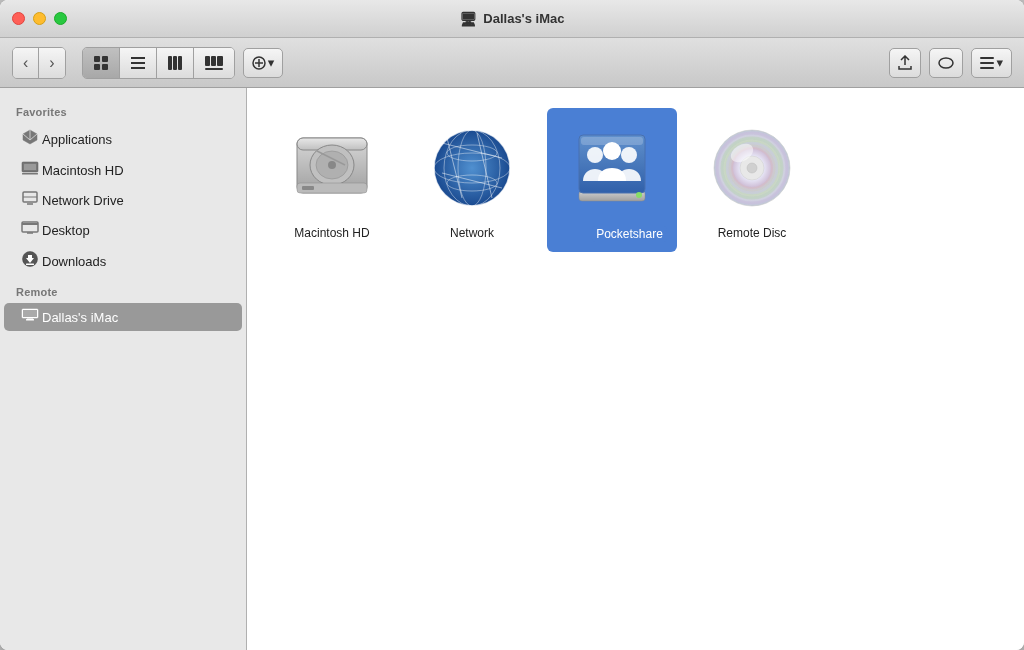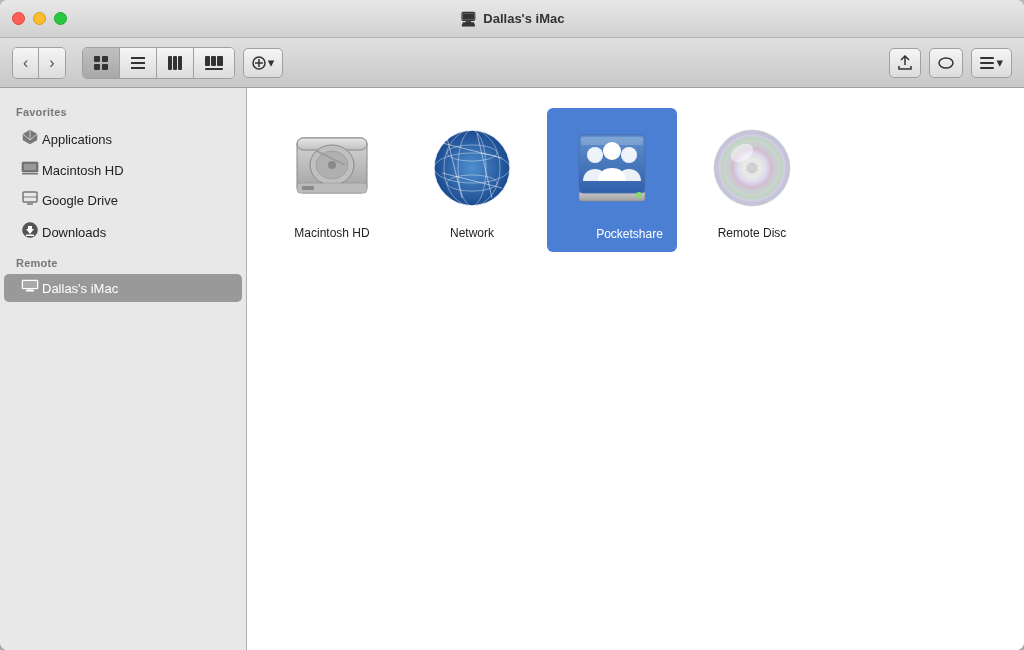--- a/index.html
+++ b/index.html
@@ -341,23 +341,33 @@
       </div>
 
       <div class="sidebar-item">
         <span class="sidebar-icon">
           <svg width="18" height="16" viewBox="0 0 18 16" fill="none">
             <rect x="2" y="2" width="14" height="10" rx="1" fill="none" stroke="#777" stroke-width="1.5"></rect>
             <line x1="2" y1="7" x2="16" y2="7" stroke="#777" stroke-width="1"></line>
             <line x1="6" y1="14" x2="12" y2="14" stroke="#777" stroke-width="1.5"></line>
           </svg>
         </span>
-        <span>Google Drive</span>
-      </div>
-
+        <span>Network Drive</span>
+      </div>
+
+      <div class="sidebar-item">
+        <span class="sidebar-icon">
+          <svg width="18" height="14" viewBox="0 0 18 14" fill="none">
+            <rect x="1" y="1" width="16" height="10" rx="1" fill="none" stroke="#777" stroke-width="1.5"></rect>
+            <rect x="1" y="2" width="16" height="2" fill="#777"></rect>
+            <line x1="6" y1="12" x2="12" y2="12" stroke="#777" stroke-width="1.5"></line>
+          </svg>
+        </span>
+        <span>Desktop</span>
+      </div>
 
       <div class="sidebar-item">
         <span class="sidebar-icon">
           <svg width="18" height="18" viewBox="0 0 18 18">
             <circle cx="9" cy="9" r="7.5" fill="#555" stroke="#444" stroke-width="0.5"></circle>
             <polygon points="9,13 5,8 7,8 7,5 11,5 11,8 13,8" fill="white"></polygon>
             <rect x="5" y="13.5" width="8" height="1.5" fill="white" rx="0.5"></rect>
           </svg>
         </span>
         <span>Downloads</span>

